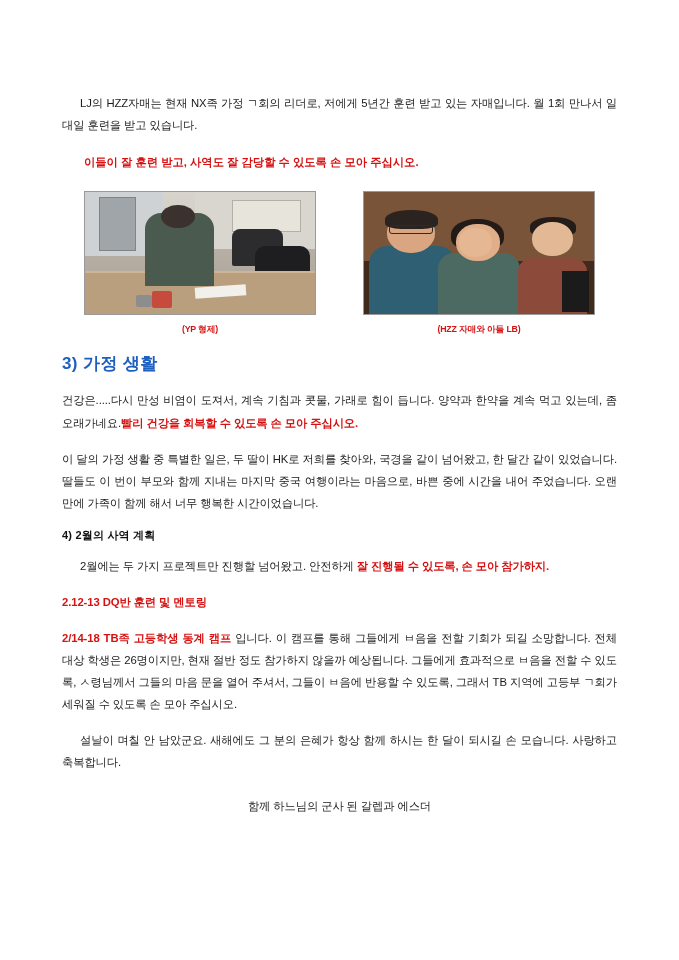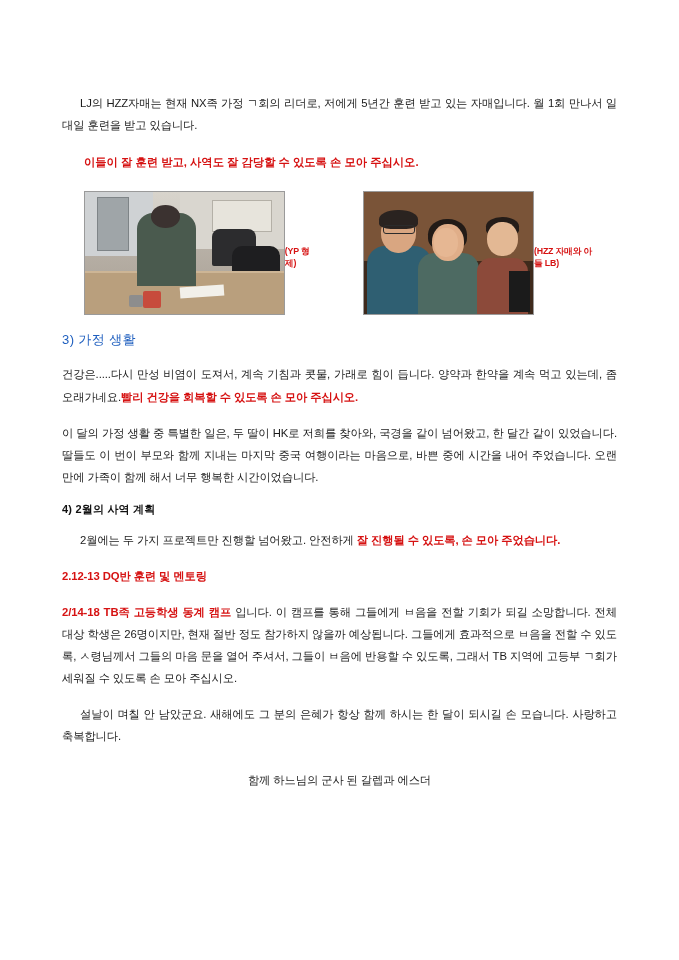--- a/index.html
+++ b/index.html
@@ -34,22 +34,22 @@
     color: #d61212;
     font-weight: bold;
   }
   .red-u {
     color: #d61212;
     font-weight: bold;
     margin-top: 30px;
   }
   .blue-head {
     color: #1f5fbf;
-    font-weight: normal;
-    font-size: 13px;
+    font-weight: bold;
+    font-size: 17px;
     margin: 0 0 14px 0;
     letter-spacing: 0.4px;
   }
   .black-head {
     color: #111111;
     font-weight: bold;
     font-size: 11px;
     margin: 0 0 12px 0;
     letter-spacing: 0.2px;
   }
@@ -61,20 +61,21 @@
   }
   .figure-row {
     display: flex;
     justify-content: space-between;
     align-items: flex-start;
     margin: 4px 0 16px 0;
     padding: 0 22px 0 22px;
   }
   .figure {
     display: flex;
+    flex-direction: column;
     align-items: center;
     width: 232px;
   }
   .photo {
     width: 232px;
     height: 124px;
     border: 1px solid #9a9a9a;
     box-sizing: border-box;
     position: relative;
     overflow: hidden;
@@ -186,21 +187,21 @@
 
   <p>
     <span>건강은.....다시 만성 비염이 도져서, 계속 기침과 콧물, 가래로 힘이 듭니다. 양약과 한약을 계속 먹고 있는데, 좀 오래가네요.</span><span class="red-u">빨리 건강을 회복할 수 있도록 손 모아 주십시오.</span>
   </p>
 
   <p>이 달의 가정 생활 중 특별한 일은, 두 딸이 HK로 저희를 찾아와, 국경을 같이 넘어왔고, 한 달간 같이 있었습니다. 딸들도 이 번이 부모와 함께 지내는 마지막 중국 여행이라는 마음으로, 바쁜 중에 시간을 내어 주었습니다. 오랜만에 가족이 함께 해서 너무 행복한 시간이었습니다.</p>
 
   <div class="black-head">4) 2월의 사역 계획</div>
 
   <p class="indent">
-    <span>2월에는 두 가지 프로젝트만 진행할 넘어왔고. 안전하게 </span><span class="red">잘 진행될 수 있도록, 손 모아 주었습니다.</span>
+    <span>2월에는 두 가지 프로젝트만 진행할 넘어왔고. 안전하게 </span><span class="red">잘 진행될 수 있도록, 손 모아 참가하지.</span>
   </p>
 
   <p>
     <span class="red-u">2.12-13 DQ반 훈련 및 멘토링</span>
   </p>
 
   <p>
     <span class="red-u">2/14-18 TB족 고등학생 동계 캠프</span><span> 입니다. 이 캠프를 통해 그들에게 ㅂ음을 전할 기회가 되길 소망합니다. 전체 대상 학생은 26명이지만, 현재 절반 정도 참가하지 않을까 예상됩니다. 그들에게 효과적으로 ㅂ음을 전할 수 있도록, ㅅ령님께서 그들의 마음 문을 열어 주셔서, 그들이 ㅂ음에 반용할 수 있도록, 그래서 TB 지역에 고등부 ㄱ회가 세워질 수 있도록 손 모아 주십시오.</span>
   </p>
 

